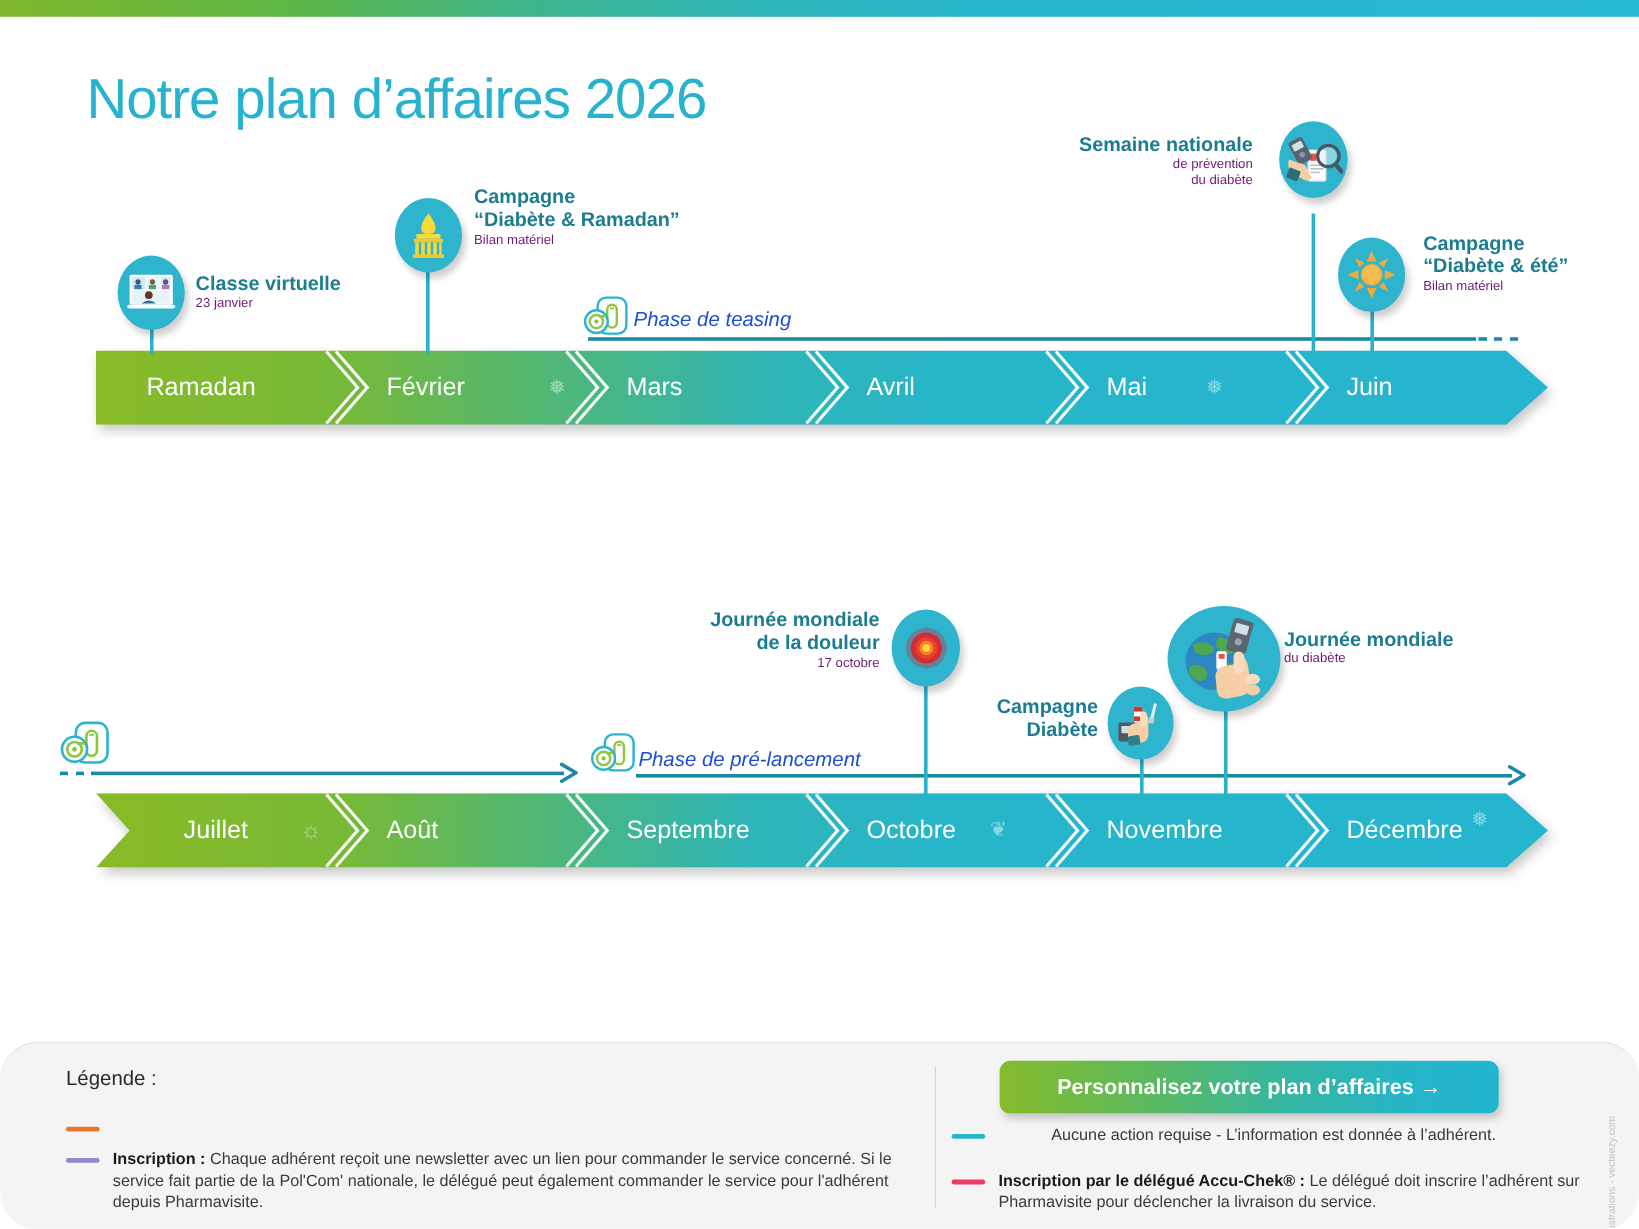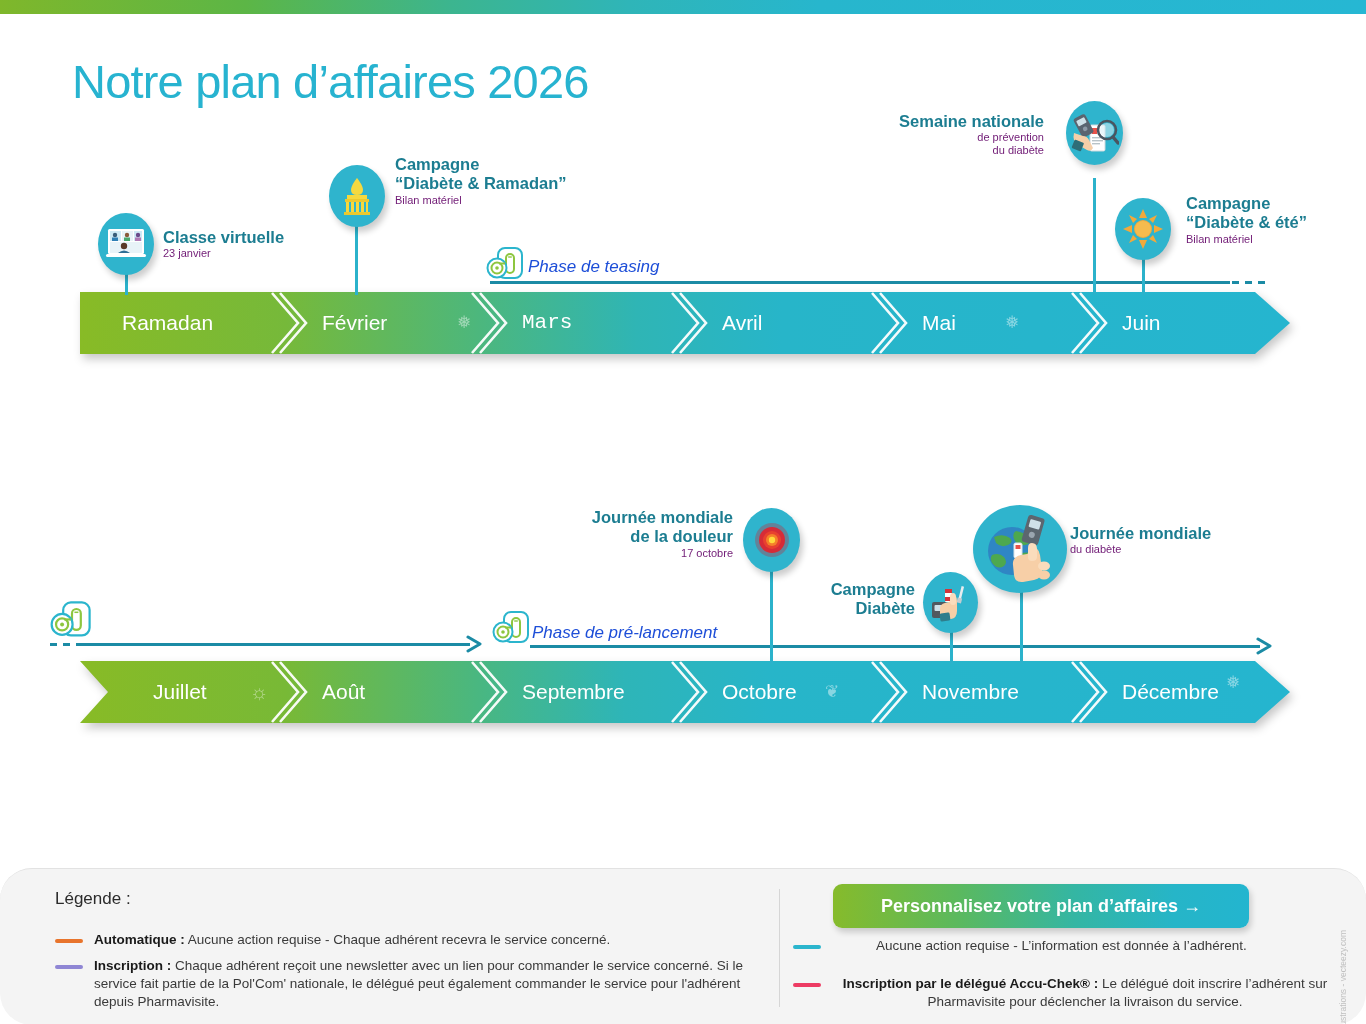--- a/index.html
+++ b/index.html
@@ -108,21 +108,21 @@
           <path d="M800,1 L826,31 L800,61"></path>
         <path d="M992,1 L1018,31 L992,61"></path>
           <path d="M1000,1 L1026,31 L1000,61"></path>
         <path d="M192,1 L218,31 L192,61"></path>
           <path d="M200,1 L226,31 L200,61"></path>
       </g>
     </svg>
   </div>
   <div class="month-label" style="left:42px;">Ramadan</div>
   <div class="month-label" style="left:242px;">Février</div>
-  <div class="month-label" style="left:442px;font-family:Liberation Mono, monospace;">Mars</div>
+  <div class="month-label" style="left:442px;">Mars</div>
   <div class="month-label" style="left:642px;">Avril</div>
   <div class="month-label" style="left:842px;">Mai</div>
   <div class="month-label" style="left:1042px;">Juin</div>
   <div class="deco" style="left:377px;">❅</div>
   <div class="deco" style="left:925px;">❅</div>
 </div>
 
 <div class="phase-line" style="left:490px;top:281px;width:740px;"></div>
 <div class="phase-dash" style="left:1232px;top:281px;width:38px;"></div>
 <div class="phase-label" style="left:528px;top:257px;">Phase de teasing</div>
@@ -390,42 +390,39 @@
     <div class="t1">Journée mondiale</div>
     <div class="t2">du diabète</div>
   </div>
 </div>
 
 <div id="legend">
   <div id="legend-title">Légende :</div>
 
   <div class="lg-row" style="left:55px;top:62px;width:700px;">
     <span class="lg-dash" style="background:#e8742c;"></span>
-    <span class="lg-txt">
-      <b>Automatique :</b><span> Aucune action requise - Chaque adhérent recevra le service concerné.</span>
-    </span>
   </div>
 
   <div class="lg-row" style="left:55px;top:88px;width:700px;">
     <span class="lg-dash" style="background:#8f86d4;"></span>
     <span class="lg-txt">
       <b>Inscription :</b><span> Chaque adhérent reçoit une newsletter avec un lien pour commander le service concerné. Si le service fait partie de la Pol'Com' nationale, le délégué peut également commander le service pour l'adhérent depuis Pharmavisite.</span>
     </span>
   </div>
 
   <div class="vline" style="left:779px;top:20px;height:118px;"></div>
 
   <div class="lg-row" style="left:793px;top:68px;width:545px;gap:44px;">
     <span class="lg-dash" style="background:#2bb5cd;"></span>
     <span class="lg-txt">
       <b></b><span>Aucune action requise - L’information est donnée à l’adhérent.</span>
     </span>
   </div>
 
-  <div class="lg-row" style="left:793px;top:106px;width:545px;text-align:center;">
+  <div class="lg-row" style="left:793px;top:106px;width:545px;">
     <span class="lg-dash" style="background:#ed3b63;"></span>
     <span class="lg-txt">
       <b>Inscription par le délégué Accu-Chek® :</b><span> Le délégué doit inscrire l’adhérent sur Pharmavisite pour déclencher la livraison du service.</span>
     </span>
   </div>
 </div>
 
 <div id="cta">Personnalisez votre plan d’affaires  →</div>
 <div id="watermark">illustrations - vecteezy.com</div>
 

